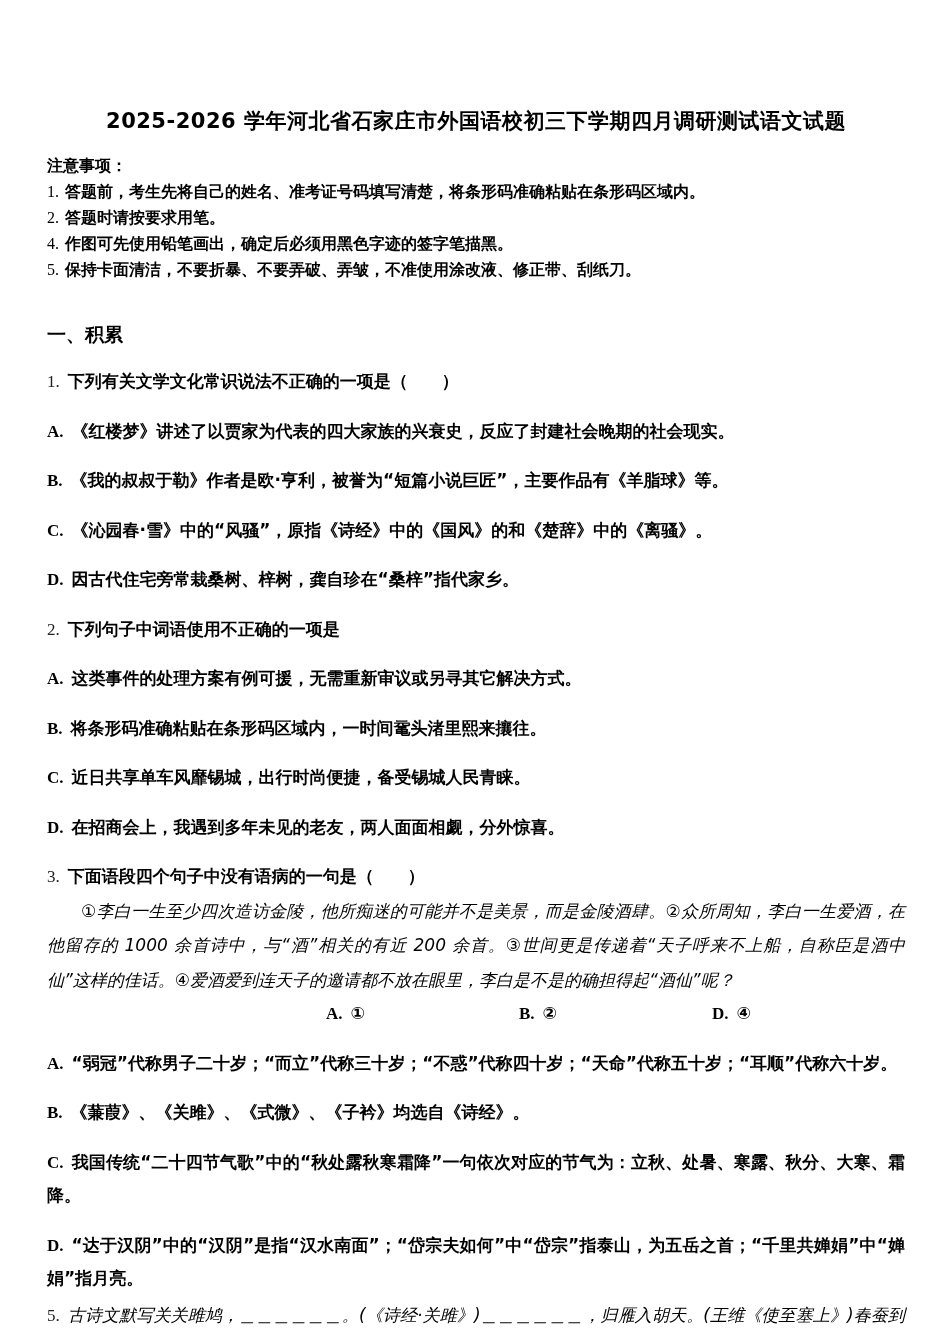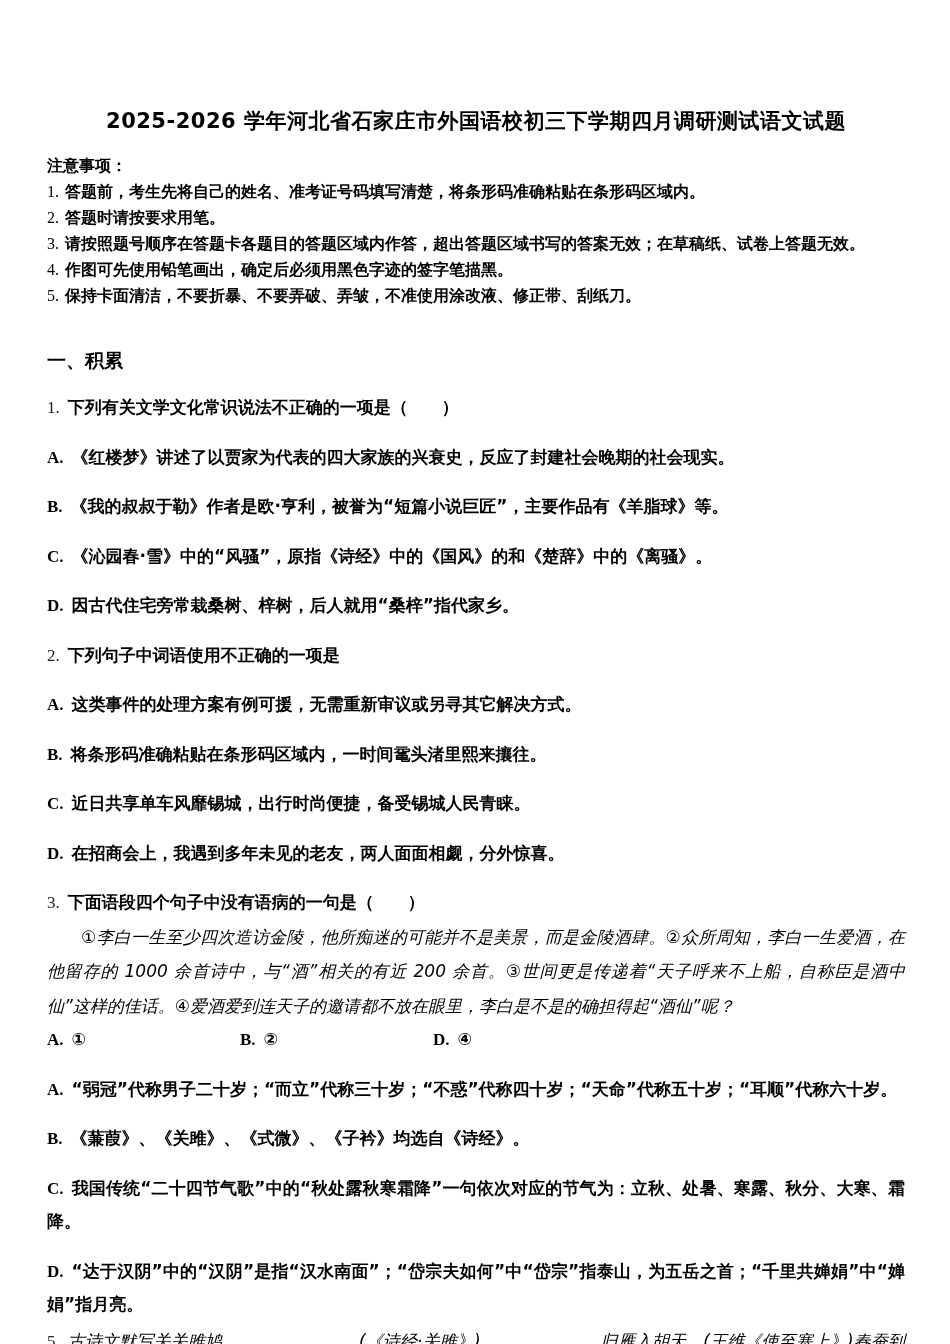--- a/index.html
+++ b/index.html
@@ -71,20 +71,21 @@
     font-style: italic;
     line-height: 34.5px;
     text-align: justify;
     text-indent: 2em;
   }
   .inline-opts {
     display: flex;
     font-size: 17px;
     font-weight: 600;
     line-height: 33.5px;
+    justify-content: flex-end;
   }
   .inline-opts .iopt {
     width: 193px;
   }
   .q5line {
     font-size: 17px;
     font-weight: 400;
     font-style: italic;
     line-height: 39px;
     text-align: justify;
@@ -100,23 +101,20 @@
 
   <div class="notice-heading">注意事项：</div>
 
   <div class="note">
     <span class="num">1.</span><span>答题前，考生先将自己的姓名、准考证号码填写清楚，将条形码准确粘贴在条形码区域内。</span>
   </div>
   <div class="note">
     <span class="num">2.</span><span>答题时请按要求用笔。</span>
   </div>
   <div class="note">
-    <span class="num">3.</span><span>请按照题号顺序在答题卡各题目的答题区域内作答，超出答题区域书写的答案无效；在草稿纸、试卷上答题无效。</span>
-  </div>
-  <div class="note">
     <span class="num">4.</span><span>作图可先使用铅笔画出，确定后必须用黑色字迹的签字笔描黑。</span>
   </div>
   <div class="note">
     <span class="num">5.</span><span>保持卡面清洁，不要折暴、不要弄破、弄皱，不准使用涂改液、修正带、刮纸刀。</span>
   </div>
 
   <div class="section-heading">一、积累</div>
 
   <div>
     <div class="qline">
@@ -125,21 +123,21 @@
     <div class="qline">
       <span class="olabel">A.</span><span>《红楼梦》讲述了以贾家为代表的四大家族的兴衰史，反应了封建社会晚期的社会现实。</span>
     </div>
     <div class="qline">
       <span class="olabel">B.</span><span>《我的叔叔于勒》作者是欧·亨利，被誉为“短篇小说巨匠”，主要作品有《羊脂球》等。</span>
     </div>
     <div class="qline">
       <span class="olabel">C.</span><span>《沁园春·雪》中的“风骚”，原指《诗经》中的《国风》的和《楚辞》中的《离骚》。</span>
     </div>
     <div class="qline">
-      <span class="olabel">D.</span><span>因古代住宅旁常栽桑树、梓树，后人就用“桑梓”指代家乡。</span>
+      <span class="olabel">D.</span><span>因古代住宅旁常栽桑树、梓树，龚自珍在“桑梓”指代家乡。</span>
     </div>
   </div>
 
   <div>
     <div class="qline">
       <span class="qnum">2.</span><span>下列句子中词语使用不正确的一项是</span>
     </div>
     <div class="qline">
       <span class="olabel">A.</span><span>这类事件的处理方案有例可援，无需重新审议或另寻其它解决方式。</span>
     </div>

